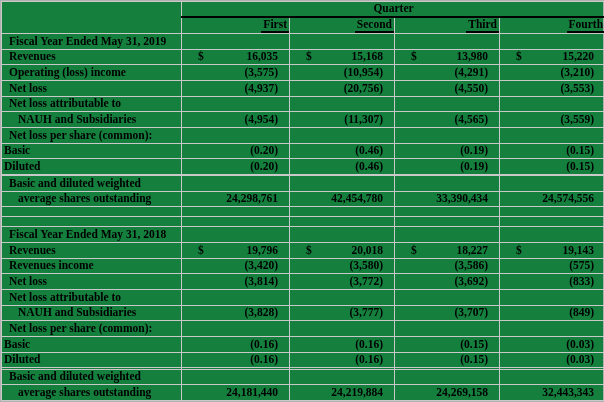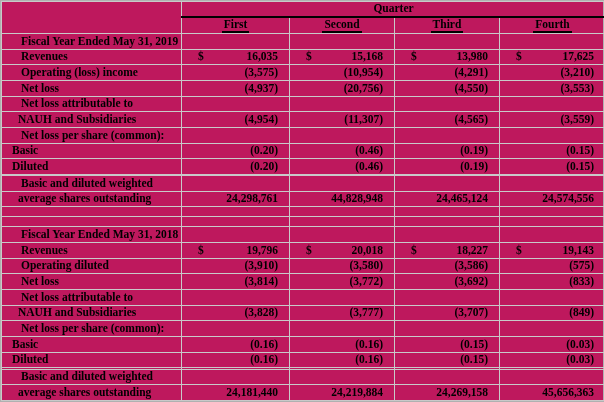--- a/index.html
+++ b/index.html
@@ -1,40 +1,40 @@
 <!DOCTYPE html>
 <html><head>
 <meta charset="utf-8">
 <style>
   * { box-sizing: border-box; }
   html, body { margin: 0; padding: 0; background: #ffffff; }
   .wrap {
     width: 604px; height: 402px;
     border: 1px solid #b0b0b0;
-    background: #be185d;
+    background: #15803d;
   }
   table.fin {
     width: 100%; height: 100%;
     border-collapse: collapse; table-layout: fixed;
     font-family: "Liberation Serif", "DejaVu Serif", serif;
     font-weight: bold; font-size: 11.5px; color: #000;
     line-height: 1;
   }
   td {
     border: 1px solid #c9c9c9;
     padding: 0; white-space: nowrap; vertical-align: middle;
   }
-  td.l  { padding-left: 19px;  overflow: visible; }
-  td.i1 { padding-left: 10px; }
+  td.l  { padding-left: 7px;  overflow: visible; }
+  td.i1 { padding-left: 2px; }
   td.i2 { padding-left: 16px; }
   td.v  { text-align: right; padding-right: 11px; overflow: hidden; }
   .f { display: flex; align-items: center; justify-content: flex-end; }
   .cur { margin-right: auto; margin-left: 16px; }
   td.qtr { text-align: center; border-bottom: 2px solid #000; }
-  td.hd  { text-align: center; overflow: hidden; }
+  td.hd  { text-align: right; overflow: hidden; }
   td.hd span.u { display: inline-block; border-bottom: 2px solid #000; padding: 1px 2px 1px; }
   tr.hr { height: 15px; }
   tr.sp { height: 10px; }
 </style>
 </head>
 <body>
 
 <div class="wrap">
 <table class="fin">
 <colgroup>
@@ -81,21 +81,21 @@
           </td>
           <td class="v">
             <div class="f">
               <span class="cur">$</span>
               <span>13,980</span>
             </div>
           </td>
           <td class="v">
             <div class="f">
               <span class="cur">$</span>
-              <span>17,625</span>
+              <span>15,220</span>
             </div>
           </td>
         </tr>
 
 <tr>
           <td class="l">Operating (loss) income</td>
           <td class="v">(3,575)</td>
           <td class="v">(10,954)</td>
           <td class="v">(4,291)</td>
           <td class="v">(3,210)</td>
@@ -161,22 +161,22 @@
           <td class="l">Basic and diluted weighted</td>
           <td class="v"></td>
           <td class="v"></td>
           <td class="v"></td>
           <td class="v"></td>
         </tr>
 
 <tr>
           <td class="l i2">average shares outstanding</td>
           <td class="v">24,298,761</td>
-          <td class="v">44,828,948</td>
-          <td class="v">24,465,124</td>
+          <td class="v">42,454,780</td>
+          <td class="v">33,390,434</td>
           <td class="v">24,574,556</td>
         </tr>
 
 <tr class="sp">
           <td class="l"></td>
           <td class="v"></td>
           <td class="v"></td>
           <td class="v"></td>
           <td class="v"></td>
         </tr>
@@ -218,22 +218,22 @@
           </td>
           <td class="v">
             <div class="f">
               <span class="cur">$</span>
               <span>19,143</span>
             </div>
           </td>
         </tr>
 
 <tr>
-          <td class="l">Operating diluted</td>
-          <td class="v">(3,910)</td>
+          <td class="l">Revenues income</td>
+          <td class="v">(3,420)</td>
           <td class="v">(3,580)</td>
           <td class="v">(3,586)</td>
           <td class="v">(575)</td>
         </tr>
 
 <tr>
           <td class="l">Net loss</td>
           <td class="v">(3,814)</td>
           <td class="v">(3,772)</td>
           <td class="v">(3,692)</td>
@@ -294,18 +294,18 @@
           <td class="v"></td>
           <td class="v"></td>
           <td class="v"></td>
         </tr>
 
 <tr>
           <td class="l i2">average shares outstanding</td>
           <td class="v">24,181,440</td>
           <td class="v">24,219,884</td>
           <td class="v">24,269,158</td>
-          <td class="v">45,656,363</td>
+          <td class="v">32,443,343</td>
         </tr>
 
 </tbody>
     </table>
 </div>
 
 </body></html>

